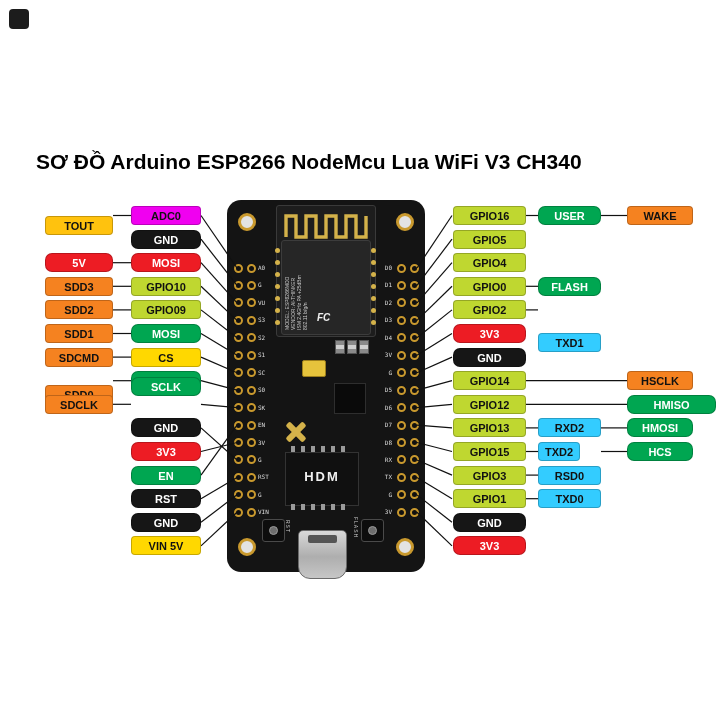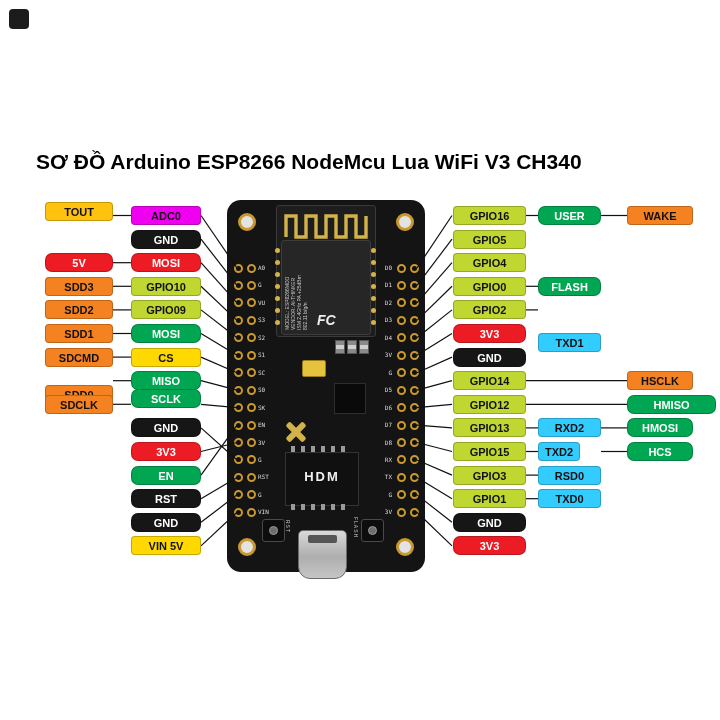--- a/index.html
+++ b/index.html
@@ -21,21 +21,21 @@
   .silk{position:absolute;font-size:6px;line-height:8px;color:#ddd;font-family:"DejaVu Sans Mono",monospace;}
   .silk.r{text-align:right;}
   #module{position:absolute;left:49px;top:5px;width:98px;height:130px;background:#1d1d1d;
           border:1px solid #3a3a3a;border-radius:3px;}
   #antenna{position:absolute;left:0;top:0;}
   .cast{position:absolute;width:5px;height:5px;border-radius:50%;background:#D4B24A;}
   #shield{position:absolute;left:54px;top:40px;width:88px;height:93px;background:#262626;
           border:1px solid #3c3c3c;border-radius:3px;}
   #module-text{position:absolute;left:57px;top:43px;height:87px;width:24px;font-size:5px;line-height:6px;
                color:#c8c8c8;white-space:pre-line;writing-mode:vertical-rl;transform:rotate(180deg);overflow:hidden;}
-  #fcc-logo{position:absolute;left:90px;top:112px;font-size:14px;font-style:italic;font-weight:bold;color:#eee;}
+  #fcc-logo{position:absolute;left:90px;top:112px;font-size:10px;font-style:italic;font-weight:bold;color:#eee;}
   .smd{position:absolute;width:8px;height:12px;background:#8a8a8a;border:1px solid #555;}
   .smd::after{content:"";display:block;height:4px;margin-top:4px;background:#cfcfcf;}
   #crystal{position:absolute;left:75px;top:160px;width:22px;height:15px;background:#E6C33C;
            border:1px solid #9c7e1c;border-radius:2px;}
   #ic1{position:absolute;left:107px;top:183px;width:30px;height:29px;background:#0a0a0a;border:1px solid #2e2e2e;}
   #x-comp{position:absolute;left:57px;top:220px;width:24px;height:24px;}
   #x-comp span{position:absolute;left:0;top:9px;width:24px;height:6px;background:#D4B24A;border-radius:2px;}
   #x-comp span:nth-child(1){transform:rotate(45deg);}
   #x-comp span:nth-child(2){transform:rotate(-45deg);}
   #ch340{position:absolute;left:58px;top:252px;width:72px;height:52px;background:#101010;border:1px solid #333;}
@@ -260,37 +260,37 @@
       <line x1="452" y1="451.5" x2="417" y2="442.5"></line>
       <line x1="526" y1="451.5" x2="538" y2="451.5"></line>
       <line x1="601" y1="451.5" x2="627" y2="451.5"></line>
       <line x1="452" y1="475.1" x2="417" y2="459.95"></line>
       <line x1="526" y1="475.1" x2="538" y2="475.1"></line>
       <line x1="452" y1="498.70000000000005" x2="417" y2="477.4"></line>
       <line x1="526" y1="498.70000000000005" x2="538" y2="498.70000000000005"></line>
       <line x1="452" y1="522.3" x2="417" y2="494.85"></line>
       <line x1="452" y1="545.9000000000001" x2="417" y2="512.3"></line>
     </svg>
-<div class="label-box" style="left: 45px; top: 202px; width: 68px; background: rgb(255, 194, 14);">TOUT</div>
+<div class="label-box" style="left: 45px; top: 216px; width: 68px; background: rgb(255, 194, 14);">TOUT</div>
     <div class="label-box" style="left: 131px; top: 206px; width: 70px; background: rgb(240, 0, 240);">ADC0</div>
     <div class="label-box wt" style="left: 131px; top: 229.6px; width: 70px; background: rgb(22, 22, 22);">GND</div>
     <div class="label-box wt" style="left: 45px; top: 253.2px; width: 68px; background: rgb(237, 28, 36);">5V</div>
     <div class="label-box wt" style="left: 131px; top: 253.2px; width: 70px; background: rgb(237, 28, 36);">MOSI</div>
     <div class="label-box" style="left: 45px; top: 276.8px; width: 68px; background: rgb(245, 130, 32);">SDD3</div>
     <div class="label-box" style="left: 131px; top: 276.8px; width: 70px; background: rgb(191, 215, 48);">GPIO10</div>
     <div class="label-box" style="left: 45px; top: 300.4px; width: 68px; background: rgb(245, 130, 32);">SDD2</div>
     <div class="label-box" style="left: 131px; top: 300.4px; width: 70px; background: rgb(191, 215, 48);">GPIO09</div>
     <div class="label-box" style="left: 45px; top: 324px; width: 68px; background: rgb(245, 130, 32);">SDD1</div>
     <div class="label-box wt" style="left: 131px; top: 324px; width: 70px; background: rgb(0, 166, 81);">MOSI</div>
     <div class="label-box" style="left: 45px; top: 347.6px; width: 68px; background: rgb(245, 130, 32);">SDCMD</div>
     <div class="label-box" style="left: 131px; top: 347.6px; width: 70px; background: rgb(255, 216, 0);">CS</div>
     <div class="label-box" style="left: 45px; top: 385px; width: 68px; background: rgb(245, 130, 32);">SDD0</div>
     <div class="label-box wt" style="left: 131px; top: 371.2px; width: 70px; background: rgb(0, 166, 81);">MISO</div>
     <div class="label-box" style="left: 45px; top: 394.8px; width: 68px; background: rgb(245, 130, 32);">SDCLK</div>
-    <div class="label-box wt" style="left: 131px; top: 389px; width: 70px; background: rgb(0, 166, 81);">SCLK</div>
+    <div class="label-box wt" style="left: 131px; top: 377px; width: 70px; background: rgb(0, 166, 81);">SCLK</div>
     <div class="label-box wt" style="left: 131px; top: 418.4px; width: 70px; background: rgb(22, 22, 22);">GND</div>
     <div class="label-box wt" style="left: 131px; top: 442px; width: 70px; background: rgb(237, 28, 36);">3V3</div>
     <div class="label-box wt" style="left: 131px; top: 465.6px; width: 70px; background: rgb(0, 166, 81);">EN</div>
     <div class="label-box wt" style="left: 131px; top: 489.2px; width: 70px; background: rgb(22, 22, 22);">RST</div>
     <div class="label-box wt" style="left: 131px; top: 512.8px; width: 70px; background: rgb(22, 22, 22);">GND</div>
     <div class="label-box" style="left: 131px; top: 536.4px; width: 70px; background: rgb(255, 216, 0);">VIN 5V</div>
     <div class="label-box" style="left: 453px; top: 206px; width: 73px; background: rgb(191, 215, 48);">GPIO16</div>
     <div class="label-box wt" style="left: 538px; top: 206px; width: 63px; background: rgb(0, 166, 81);">USER</div>
     <div class="label-box" style="left: 627px; top: 206px; width: 66px; background: rgb(245, 130, 32);">WAKE</div>
     <div class="label-box" style="left: 453px; top: 229.6px; width: 73px; background: rgb(191, 215, 48);">GPIO5</div>

